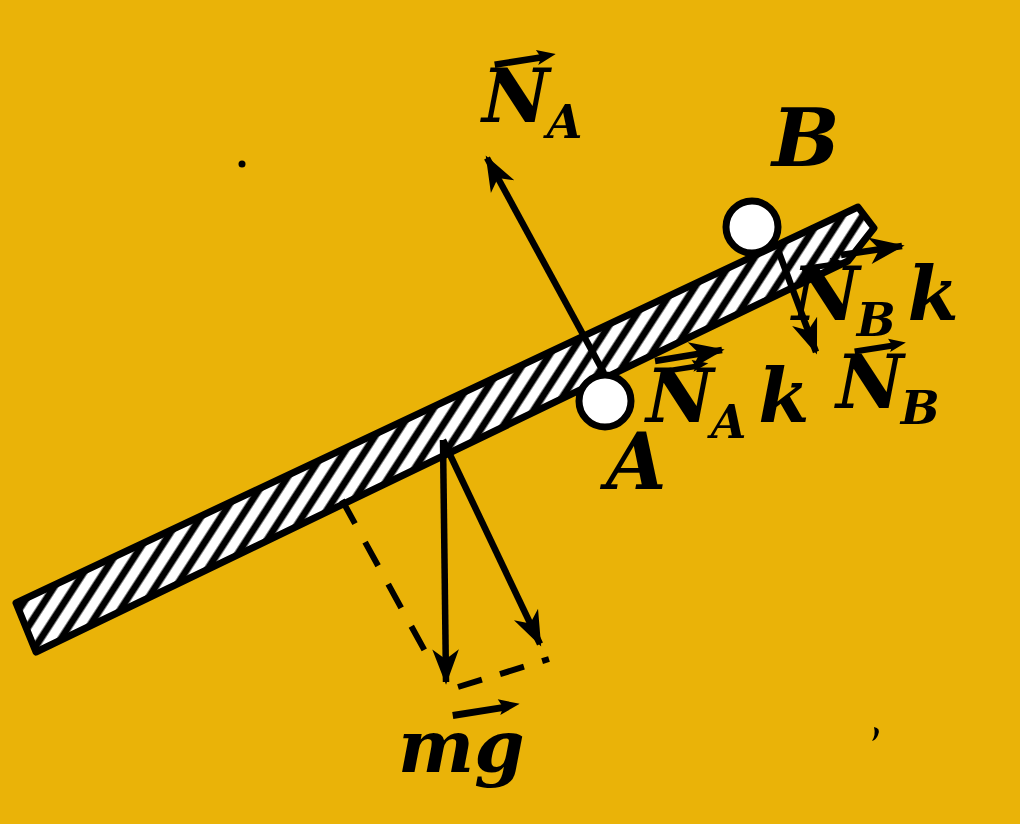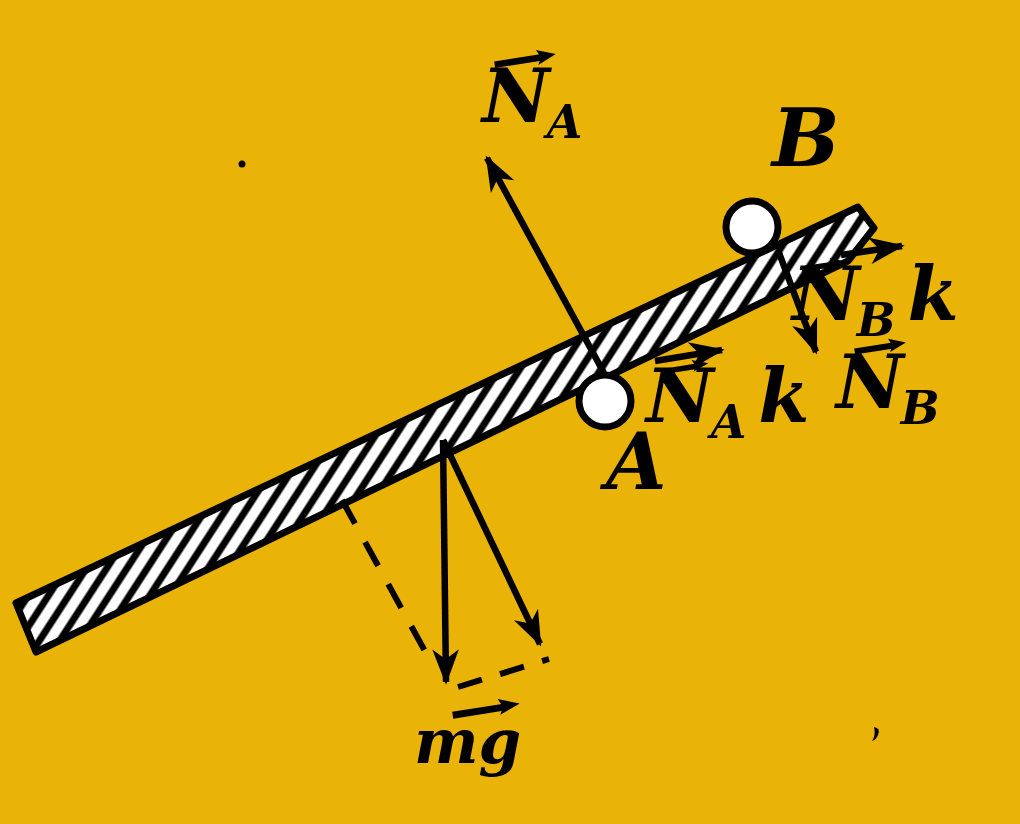--- a/index.html
+++ b/index.html
@@ -24,21 +24,21 @@
   .pt{font-size:80px;}
   .sub{
     display:inline-block;
     font-size:46px;
     transform:translateY(16px);
     margin-left:-3px;
   }
   .suffix{margin-left:12px;}
   .vecbar{display:block;margin-bottom:-4px;}
   .vecbar svg{display:block;}
-  .mg-text{font-size:61px;margin-left:16px;}
+  .mg-text{font-size:72px;}
 </style>
 </head>
 <body>
 
 <div class="stage">
 
   <svg class="main" width="1020" height="824" viewBox="0 0 1020 824">
     <defs>
       <pattern id="hatch" width="17" height="10" patternUnits="userSpaceOnUse" patternTransform="rotate(33)">
         <rect width="17" height="10" fill="#ffffff"></rect>

